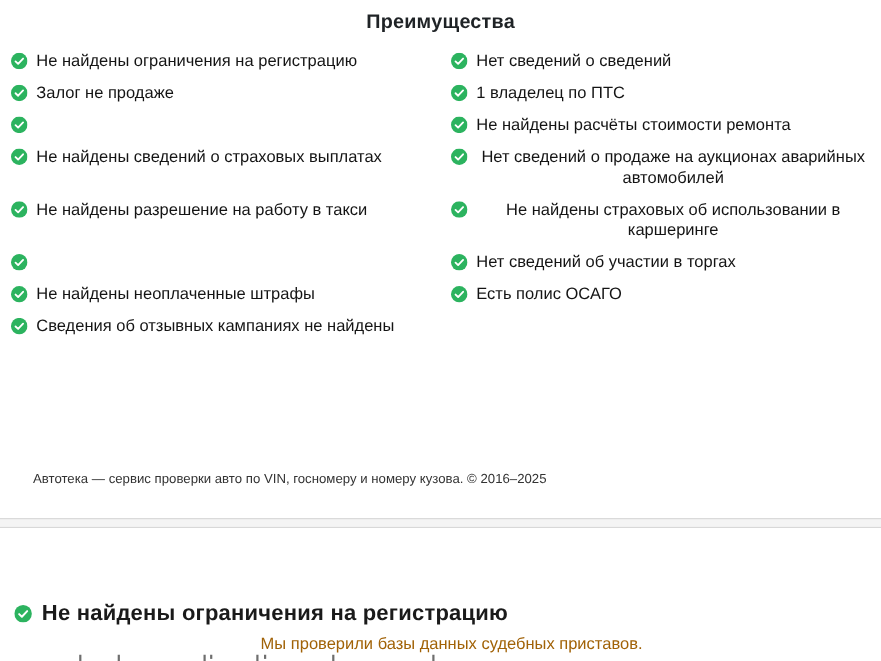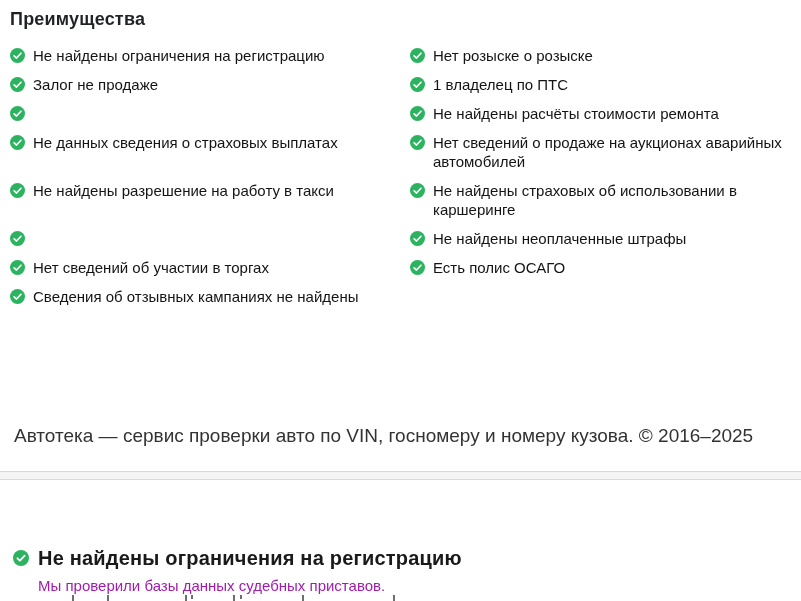--- a/index.html
+++ b/index.html
@@ -6,20 +6,21 @@
   body {
     font-family: "Liberation Sans", sans-serif;
     background: #ffffff;
   }
   .page {
     position: relative;
     width: 801px;
     height: 601px;
     background: #ffffff;
     overflow: hidden;
+    text-align: center;
   }
 
   
   .advantages {
     position: absolute;
     left: 10px;
     top: 10px;
     width: 781px;
   }
   .adv-title {
@@ -48,23 +49,23 @@
     width: 15px;
     height: 15px;
     margin-top: 2px;
     display: block;
   }
   .check svg { display: block; width: 100%; height: 100%; }
 
   
   .report-footer {
     position: absolute;
-    left: 14px;
+    left: 30px;
     top: 428px;
-    font-size: 19px;
+    font-size: 12px;
     line-height: 15px;
     color: #333333;
   }
 
   
   .section-divider {
     position: absolute;
     left: 0;
     top: 471px;
     width: 801px;
@@ -98,21 +99,21 @@
     font-size: 20px;
     line-height: 24px;
     font-weight: 700;
     color: #1a1a1a;
     letter-spacing: 0.2px;
   }
   .detail-desc {
     margin: 6px 0 0 25px;
     font-size: 15px;
     line-height: 19px;
-    color: #a21caf;
+    color: #a16207;
   }
 
   
   .clipped-line {
     position: absolute;
     left: 38px;
     top: 595px;
     width: 400px;
     height: 6px;
     overflow: hidden;
@@ -153,21 +154,21 @@
           </span>
         <span>Не найдены ограничения на регистрацию</span>
       </div>
       <div class="adv-cell">
         <span class="check">
             <svg viewBox="0 0 16 16">
               <circle cx="8" cy="8" r="8" fill="#2CB35F"></circle>
               <path d="M4.4 8.3 L6.9 10.7 L11.7 5.6" fill="none" stroke="#ffffff" stroke-width="1.8" stroke-linecap="round" stroke-linejoin="round"></path>
             </svg>
           </span>
-        <span>Нет розыске о розыске</span>
+        <span>Нет сведений о сведений</span>
       </div>
 
       <div class="adv-cell">
         <span class="check">
             <svg viewBox="0 0 16 16">
               <circle cx="8" cy="8" r="8" fill="#2CB35F"></circle>
               <path d="M4.4 8.3 L6.9 10.7 L11.7 5.6" fill="none" stroke="#ffffff" stroke-width="1.8" stroke-linecap="round" stroke-linejoin="round"></path>
             </svg>
           </span>
         <span>Залог не продаже</span>
@@ -200,21 +201,21 @@
         <span>Не найдены расчёты стоимости ремонта</span>
       </div>
 
       <div class="adv-cell">
         <span class="check">
             <svg viewBox="0 0 16 16">
               <circle cx="8" cy="8" r="8" fill="#2CB35F"></circle>
               <path d="M4.4 8.3 L6.9 10.7 L11.7 5.6" fill="none" stroke="#ffffff" stroke-width="1.8" stroke-linecap="round" stroke-linejoin="round"></path>
             </svg>
           </span>
-        <span>Не данных сведения о страховых выплатах</span>
+        <span>Не найдены сведений о страховых выплатах</span>
       </div>
       <div class="adv-cell">
         <span class="check">
             <svg viewBox="0 0 16 16">
               <circle cx="8" cy="8" r="8" fill="#2CB35F"></circle>
               <path d="M4.4 8.3 L6.9 10.7 L11.7 5.6" fill="none" stroke="#ffffff" stroke-width="1.8" stroke-linecap="round" stroke-linejoin="round"></path>
             </svg>
           </span>
         <span>Нет сведений о продаже на аукционах аварийных автомобилей</span>
       </div>
@@ -246,31 +247,31 @@
             </svg>
           </span>
       </div>
       <div class="adv-cell">
         <span class="check">
             <svg viewBox="0 0 16 16">
               <circle cx="8" cy="8" r="8" fill="#2CB35F"></circle>
               <path d="M4.4 8.3 L6.9 10.7 L11.7 5.6" fill="none" stroke="#ffffff" stroke-width="1.8" stroke-linecap="round" stroke-linejoin="round"></path>
             </svg>
           </span>
+        <span>Нет сведений об участии в торгах</span>
+      </div>
+
+      <div class="adv-cell">
+        <span class="check">
+            <svg viewBox="0 0 16 16">
+              <circle cx="8" cy="8" r="8" fill="#2CB35F"></circle>
+              <path d="M4.4 8.3 L6.9 10.7 L11.7 5.6" fill="none" stroke="#ffffff" stroke-width="1.8" stroke-linecap="round" stroke-linejoin="round"></path>
+            </svg>
+          </span>
         <span>Не найдены неоплаченные штрафы</span>
-      </div>
-
-      <div class="adv-cell">
-        <span class="check">
-            <svg viewBox="0 0 16 16">
-              <circle cx="8" cy="8" r="8" fill="#2CB35F"></circle>
-              <path d="M4.4 8.3 L6.9 10.7 L11.7 5.6" fill="none" stroke="#ffffff" stroke-width="1.8" stroke-linecap="round" stroke-linejoin="round"></path>
-            </svg>
-          </span>
-        <span>Нет сведений об участии в торгах</span>
       </div>
       <div class="adv-cell">
         <span class="check">
             <svg viewBox="0 0 16 16">
               <circle cx="8" cy="8" r="8" fill="#2CB35F"></circle>
               <path d="M4.4 8.3 L6.9 10.7 L11.7 5.6" fill="none" stroke="#ffffff" stroke-width="1.8" stroke-linecap="round" stroke-linejoin="round"></path>
             </svg>
           </span>
         <span>Есть полис ОСАГО</span>
       </div>

